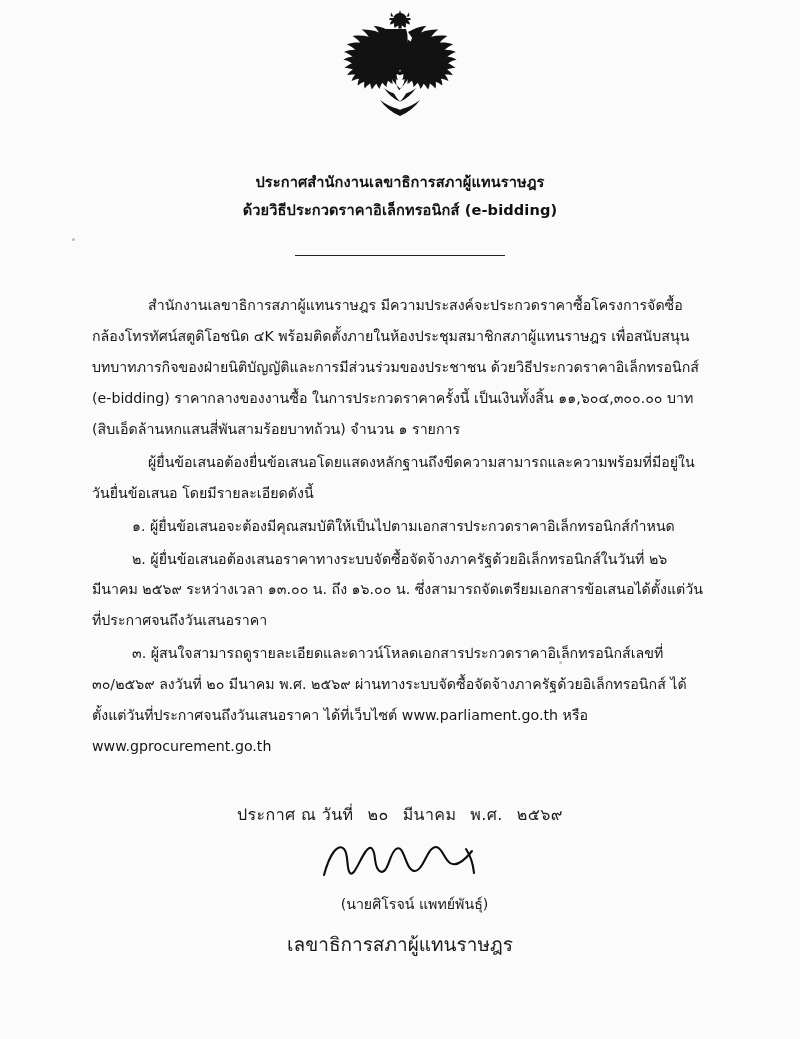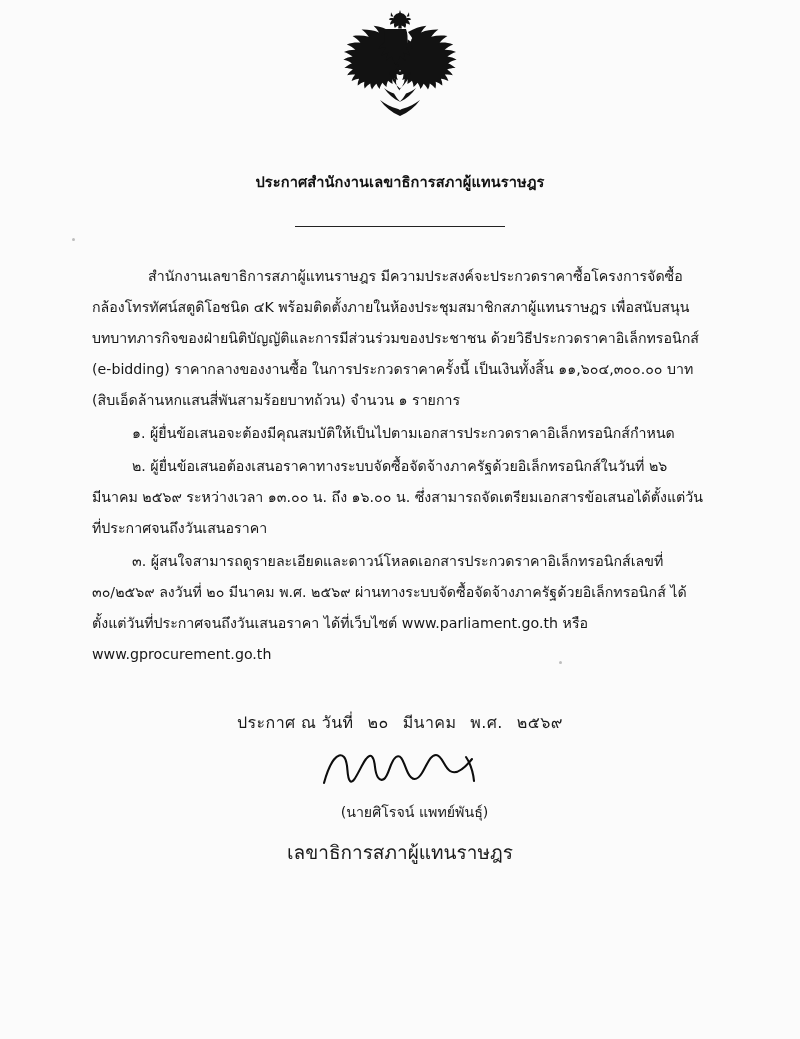--- a/index.html
+++ b/index.html
@@ -144,28 +144,30 @@
 
         <path d="M49 62c2 6.4 5.6 12 11 16.5 5.4-4.5 9-10.1 11-16.5-2 2-4.2 3.6-6.6 4.8.8 4-.6 8-3.8 11.6-.9 1-1.4 1.6-.6 2.6-3.2-3.6-4.6-7.6-3.8-11.6-2.4-1.2-4.6-2.8-6.6-4.8z"></path>
         <path d="M44 78c4 6 9.4 10.6 16 13.8 6.6-3.2 12-7.8 16-13.8-3 2.4-6.4 4.2-10 5.4-1.8 3.2-3.8 5.8-6 8-2.2-2.2-4.2-4.8-6-8-3.6-1.2-7-3-10-5.4z"></path>
         <path d="M40 90c5 7 11.6 12.4 20 16 8.4-3.6 15-9 20-16-5.2 4-11 7-17.4 8.8-.9.3-1.8.6-2.6 1.2-.8-.6-1.7-.9-2.6-1.2C51 97 45.2 94 40 90z"></path>
       </g>
     </svg>
   </div>
 
   <div class="header-block">
     <span class="hline">ประกาศสำนักงานเลขาธิการสภาผู้แทนราษฎร</span>
+    <span class="hline">ด้วยวิธีประกวดราคาอิเล็กทรอนิกส์ (e-bidding)</span>
   </div>
 
   <div class="divider-wrap">
     <div class="divider"></div>
   </div>
 
   <div class="body-block">
     <p class="para indent">สำนักงานเลขาธิการสภาผู้แทนราษฎร มีความประสงค์จะประกวดราคาซื้อโครงการจัดซื้อกล้องโทรทัศน์สตูดิโอชนิด ๔K พร้อมติดตั้งภายในห้องประชุมสมาชิกสภาผู้แทนราษฎร เพื่อสนับสนุนบทบาทภารกิจของฝ่ายนิติบัญญัติและการมีส่วนร่วมของประชาชน ด้วยวิธีประกวดราคาอิเล็กทรอนิกส์ (e-bidding) ราคากลางของงานซื้อ ในการประกวดราคาครั้งนี้ เป็นเงินทั้งสิ้น ๑๑,๖๐๔,๓๐๐.๐๐ บาท (สิบเอ็ดล้านหกแสนสี่พันสามร้อยบาทถ้วน) จำนวน ๑ รายการ</p>
+    <p class="para indent">ผู้ยื่นข้อเสนอต้องยื่นข้อเสนอโดยแสดงหลักฐานถึงขีดความสามารถและความพร้อมที่มีอยู่ในวันยื่นข้อเสนอ โดยมีรายละเอียดดังนี้</p>
     <p class="para indent-sm">๑. ผู้ยื่นข้อเสนอจะต้องมีคุณสมบัติให้เป็นไปตามเอกสารประกวดราคาอิเล็กทรอนิกส์กำหนด</p>
     <p class="para indent-sm">๒. ผู้ยื่นข้อเสนอต้องเสนอราคาทางระบบจัดซื้อจัดจ้างภาครัฐด้วยอิเล็กทรอนิกส์ในวันที่ ๒๖ มีนาคม ๒๕๖๙ ระหว่างเวลา ๑๓.๐๐ น. ถึง ๑๖.๐๐ น. ซึ่งสามารถจัดเตรียมเอกสารข้อเสนอได้ตั้งแต่วันที่ประกาศจนถึงวันเสนอราคา</p>
     <p class="para indent-sm">๓. ผู้สนใจสามารถดูรายละเอียดและดาวน์โหลดเอกสารประกวดราคาอิเล็กทรอนิกส์เลขที่ ๓๐/๒๕๖๙ ลงวันที่ ๒๐ มีนาคม พ.ศ. ๒๕๖๙ ผ่านทางระบบจัดซื้อจัดจ้างภาครัฐด้วยอิเล็กทรอนิกส์ ได้ตั้งแต่วันที่ประกาศจนถึงวันเสนอราคา ได้ที่เว็บไซต์ www.parliament.go.th หรือ www.gprocurement.go.th</p>
   </div>
 
   <div class="sign-date">
     <span>ประกาศ  ณ  วันที่</span><span class="gap"></span><span>๒๐</span><span class="gap"></span><span>มีนาคม</span><span class="gap"></span><span>พ.ศ.</span><span class="gap"></span><span>๒๕๖๙</span>
   </div>
 
   <div class="signature-wrap">

